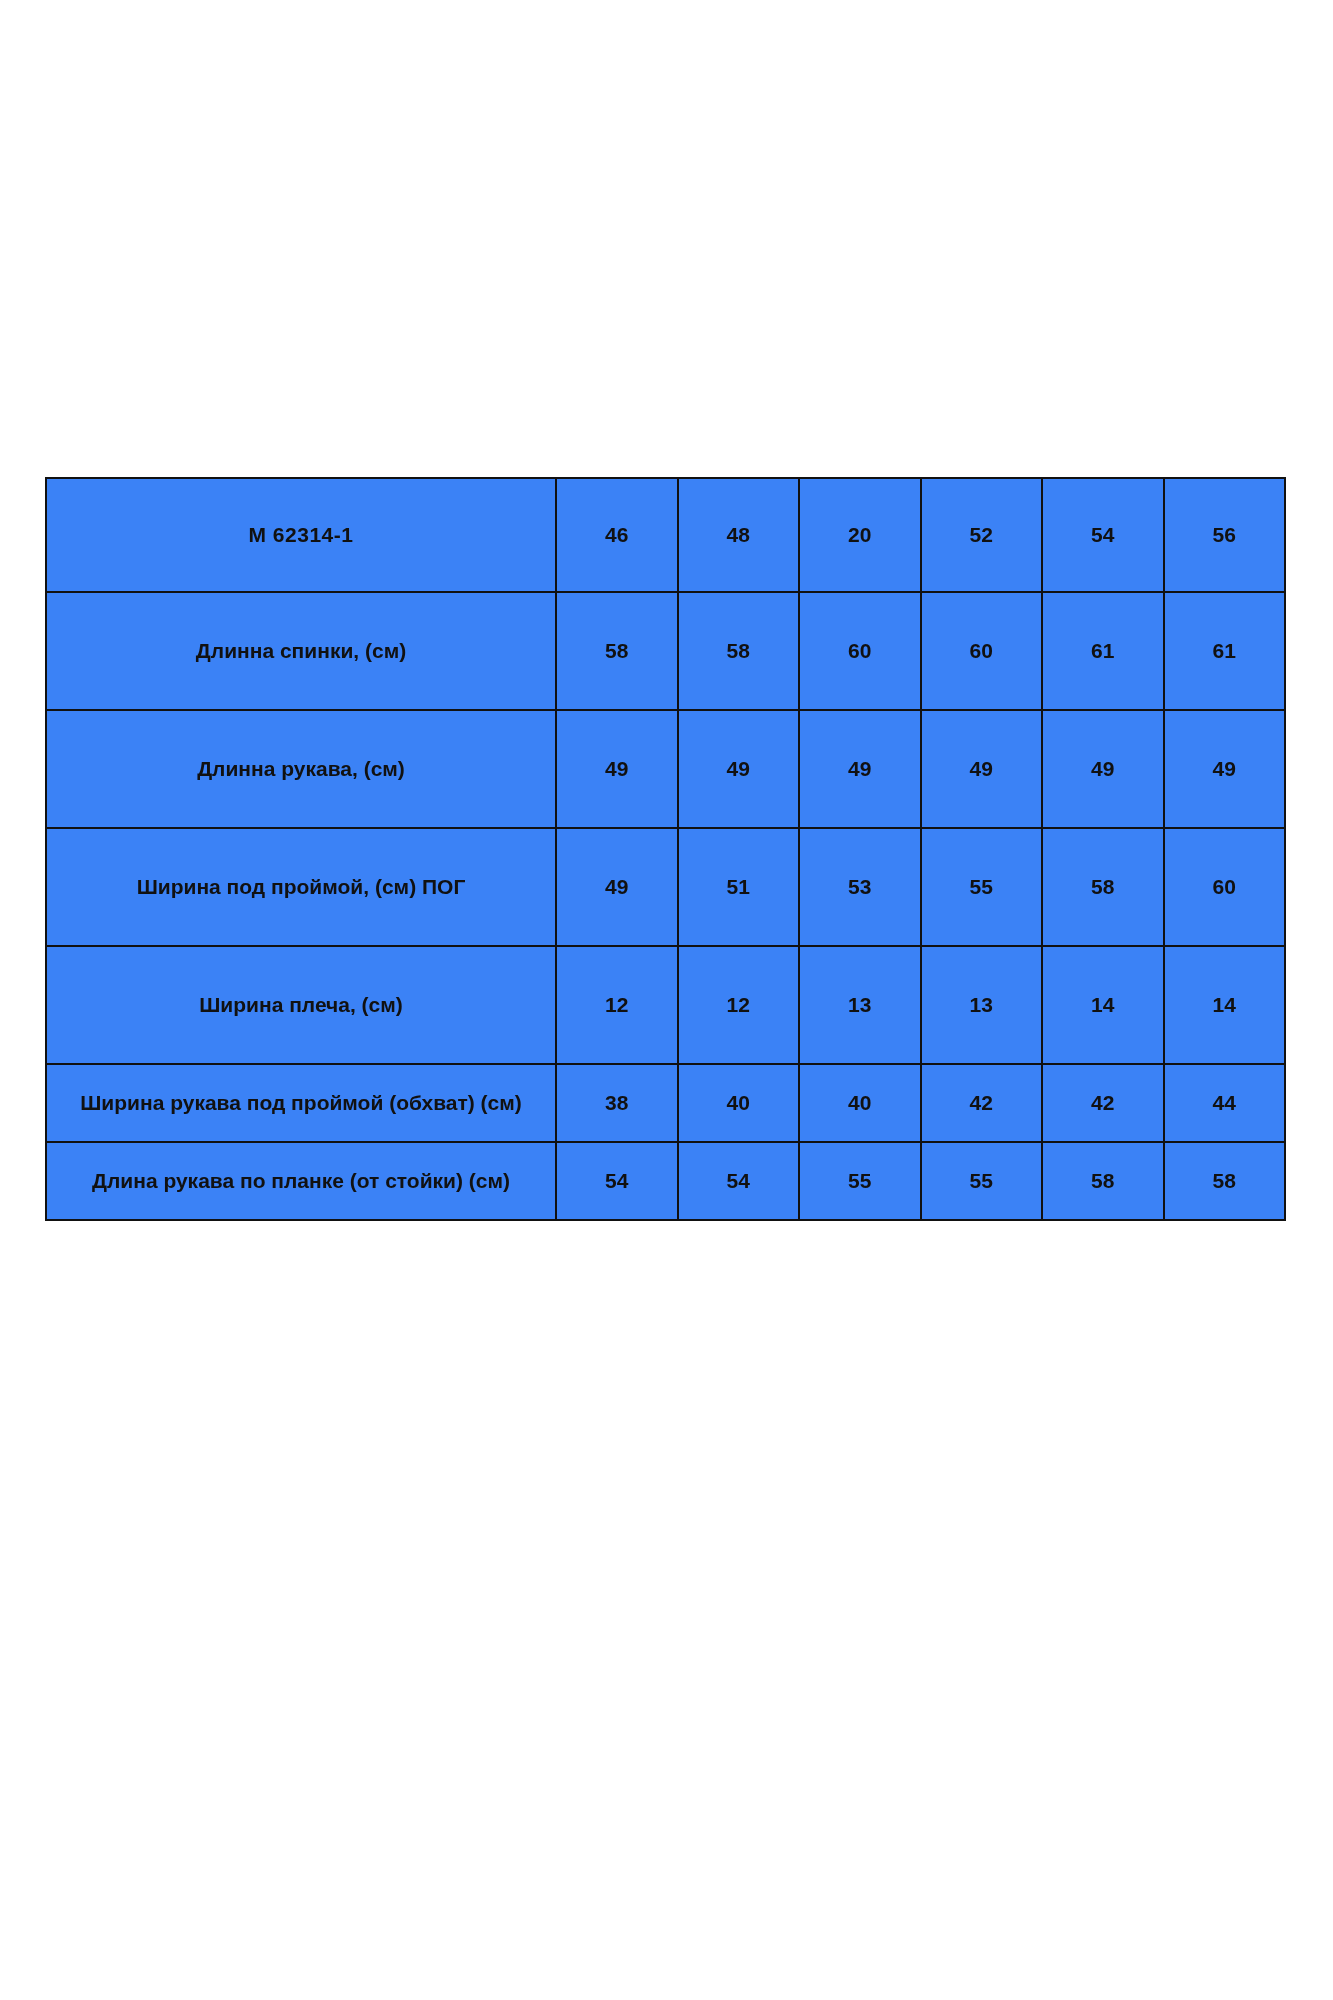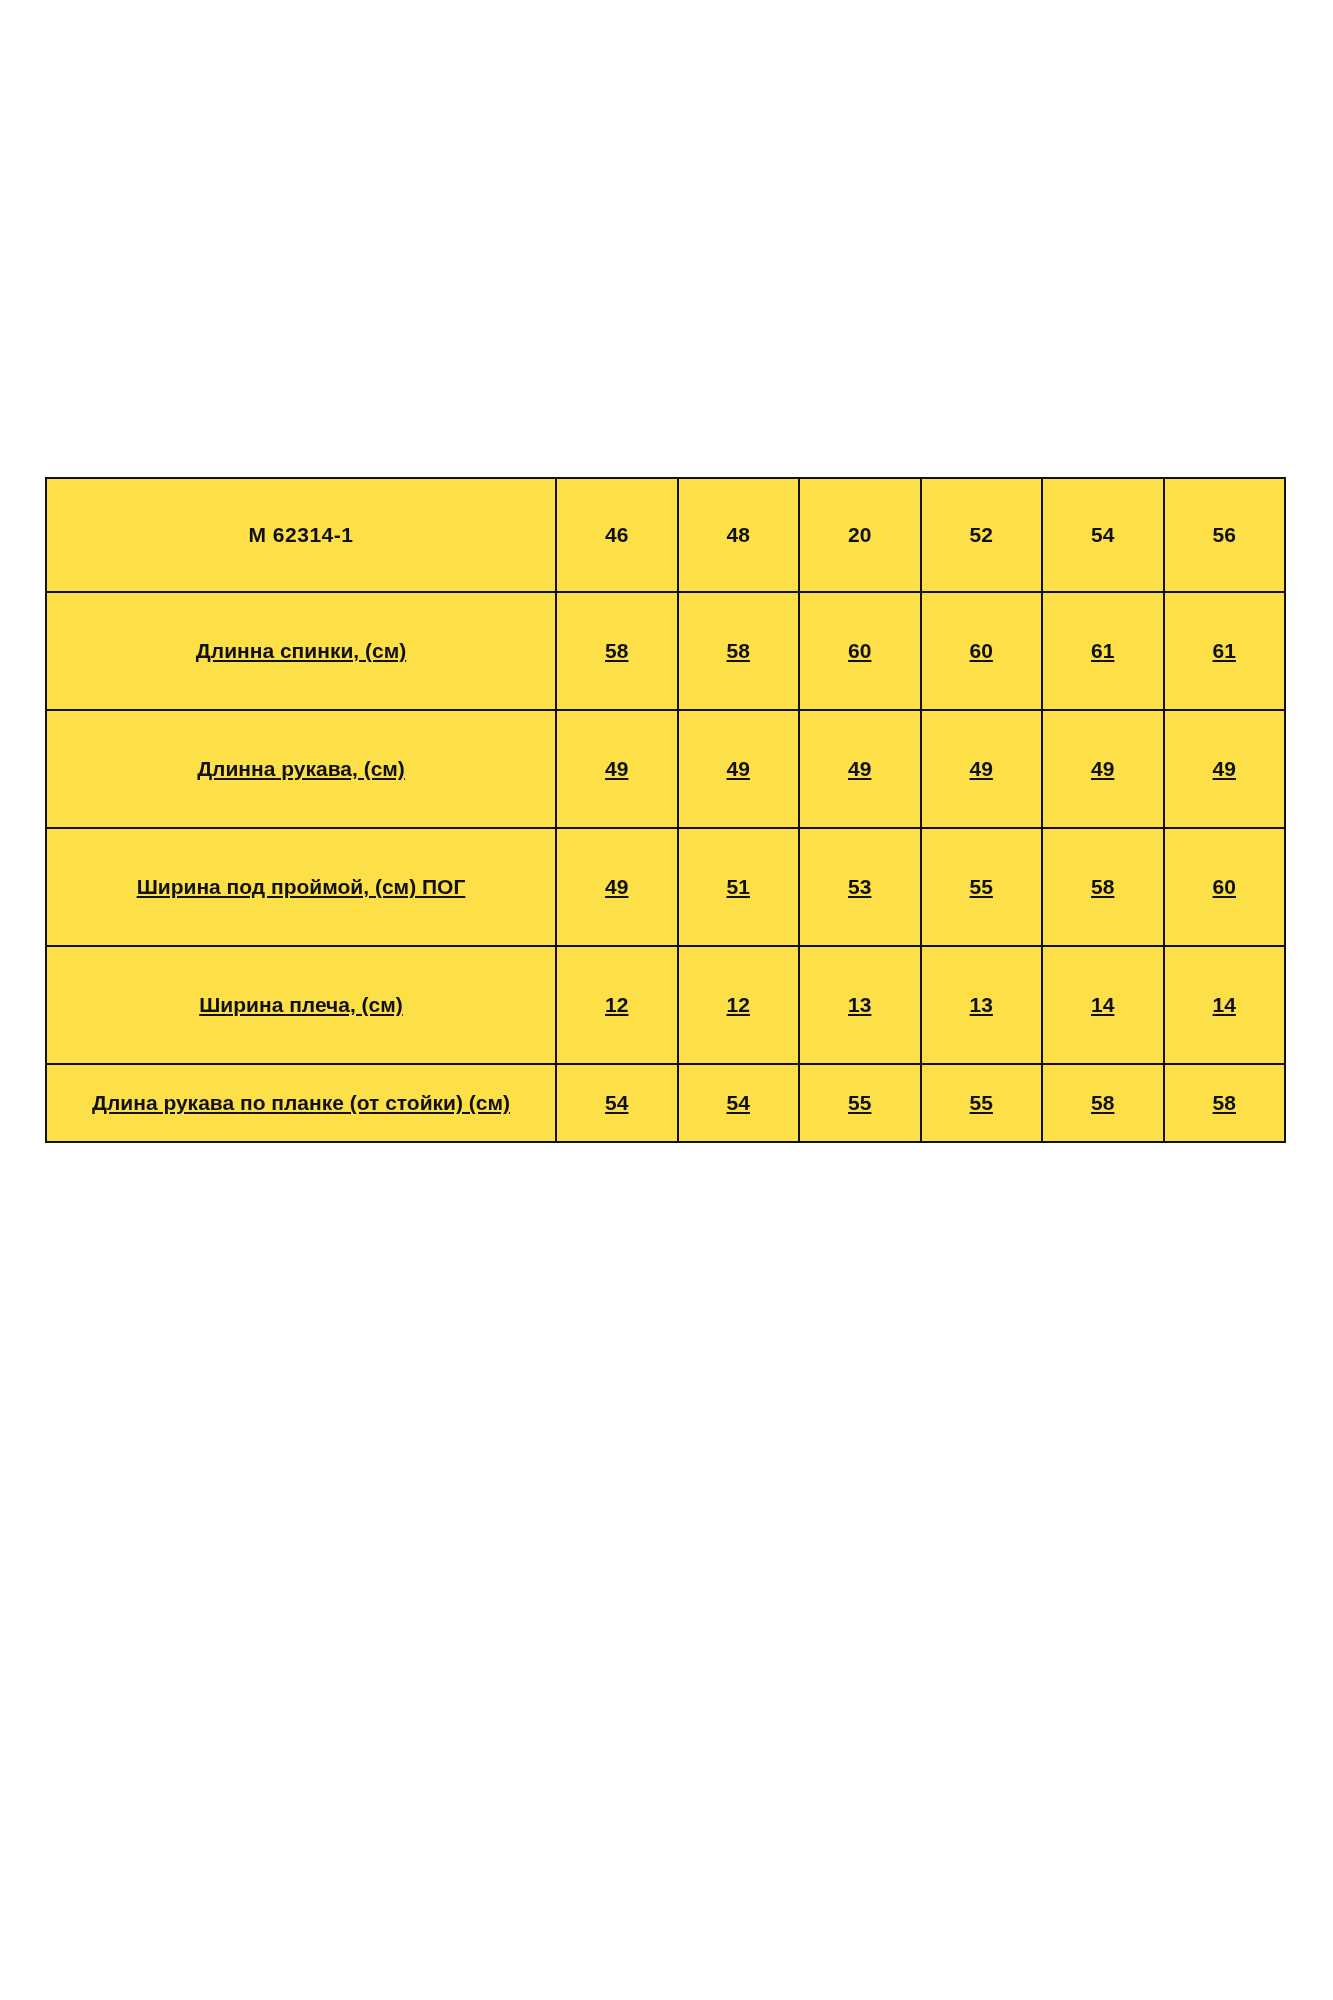--- a/index.html
+++ b/index.html
@@ -25,21 +25,21 @@
   .table-wrap {
     position: absolute;
     left: 45px;
     top: 477px;
     width: 1240px;
   }
   table.size-table {
     border-collapse: collapse;
     width: 1240px;
     table-layout: fixed;
-    background: #fde047;
+    background: #3b82f6;
   }
   table.size-table td,
   table.size-table th {
     border: 2px solid #111111;
     padding: 0;
     text-align: center;
     vertical-align: middle;
     font-weight: bold;
     font-size: 21px;
     color: #111111;
@@ -56,21 +56,21 @@
     font-size: 36px;
     font-weight: bold;
     letter-spacing: 0.5px;
   }
   .size-head {
     font-size: 22px;
     font-weight: bold;
   }
 
   
-  .body-row td { height: 116px; text-decoration: underline; }
+  .body-row td { height: 116px; }
   .row-label {
     text-align: left;
     padding-left: 18px;
     font-size: 21px;
     font-weight: bold;
     line-height: 1.35;
   }
   .row-tight td { height: 76px; }
   .row-tight .row-label { line-height: 1.3; }
   .val { font-size: 23px; font-weight: bold; }
@@ -136,20 +136,29 @@
         <tr class="body-row">
           <td class="row-label">Ширина плеча, (см)</td>
           <td class="val">12</td>
           <td class="val">12</td>
           <td class="val">13</td>
           <td class="val">13</td>
           <td class="val">14</td>
           <td class="val">14</td>
         </tr>
 
+        <tr class="body-row row-tight">
+          <td class="row-label">Ширина рукава под проймой (обхват) (см)</td>
+          <td class="val">38</td>
+          <td class="val">40</td>
+          <td class="val">40</td>
+          <td class="val">42</td>
+          <td class="val">42</td>
+          <td class="val">44</td>
+        </tr>
 
         <tr class="body-row row-tight">
           <td class="row-label">Длина рукава по планке (от стойки) (см)</td>
           <td class="val">54</td>
           <td class="val">54</td>
           <td class="val">55</td>
           <td class="val">55</td>
           <td class="val">58</td>
           <td class="val">58</td>
         </tr>

